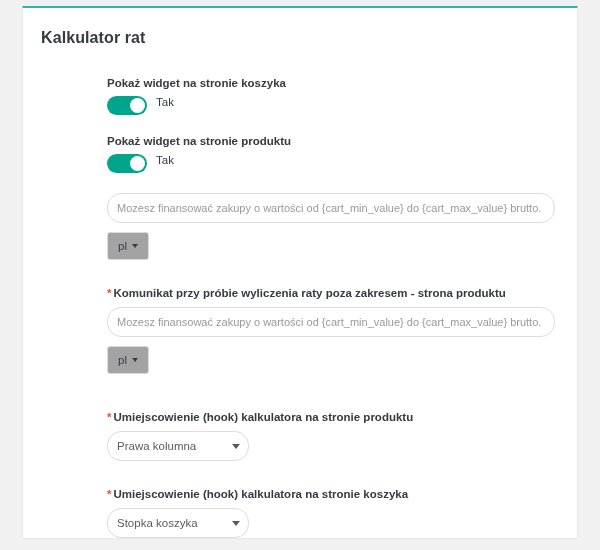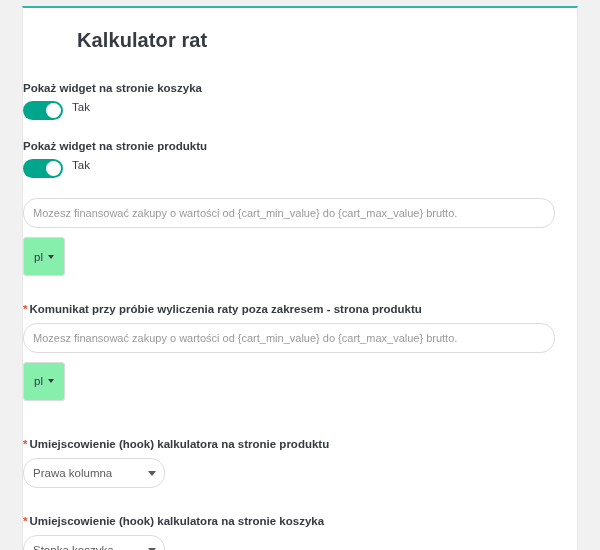--- a/index.html
+++ b/index.html
@@ -27,32 +27,32 @@
     left: 22px;
     top: 6px;
     width: 556px;
     min-height: 532px;
     background: #ffffff;
     border: 1px solid #e8e8e8;
     border-top: 2px solid #2fb5ab;
     box-sizing: border-box;
   }
   .panel-title {
-    font-size: 20px;
+    font-size: 16px;
     font-weight: bold;
     color: #363a41;
     padding: 21px 0 0 18px;
     letter-spacing: 0.1px;
-    margin-left: 36px;
   }
   .form-area {
     padding: 30px 0 0 0;
   }
   .form-row {
     display: block;
+    padding-left: 84px;
     padding-right: 22px;
   }
   .field-label {
     font-size: 11.5px;
     font-weight: bold;
     color: #363a41;
     margin-bottom: 6px;
     line-height: 1.3;
   }
   .req {
@@ -104,25 +104,25 @@
     color: #9a9a9a;
     font-family: "Liberation Sans", sans-serif;
     background: #ffffff;
     outline: none;
   }
   .lang-btn {
     margin-top: 9px;
     display: inline-flex;
     align-items: center;
     gap: 5px;
-    height: 39px;
+    height: 28px;
     padding: 0 10px;
     border: 1px solid #dcdcdc;
     border-radius: 3px;
-    background: #86efac;
+    background: #a3a3a3;
     font-size: 11.5px;
     color: #363a41;
     cursor: pointer;
     box-sizing: border-box;
   }
   .caret {
     width: 0;
     height: 0;
     border-left: 3.5px solid transparent;
     border-right: 3.5px solid transparent;

